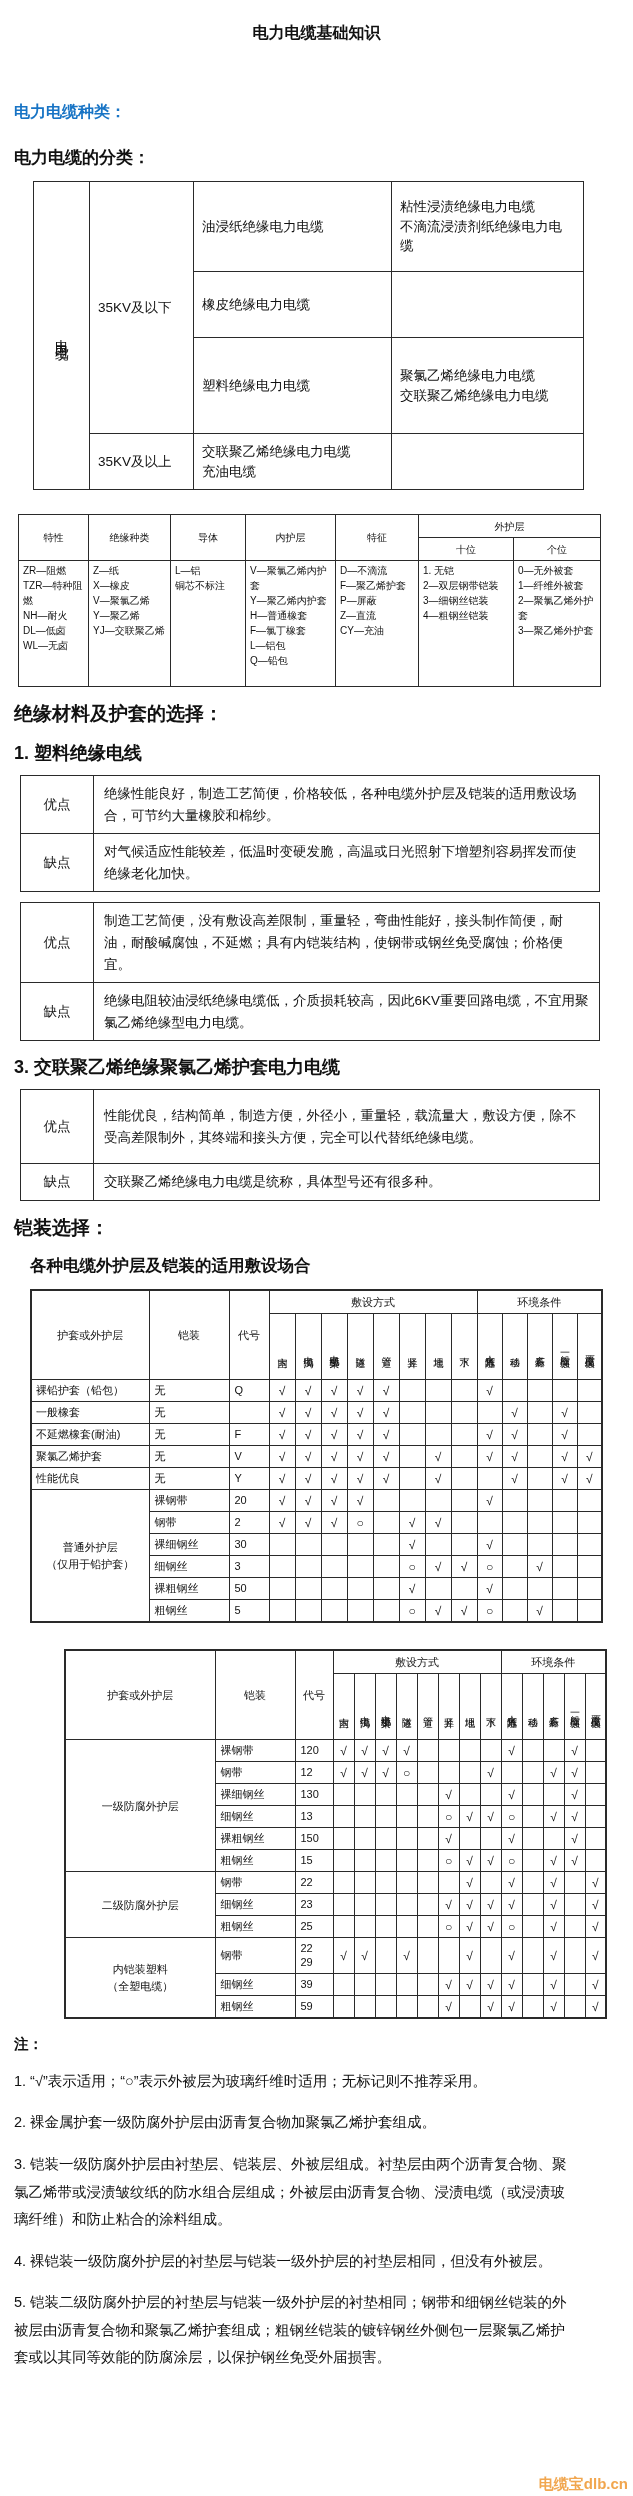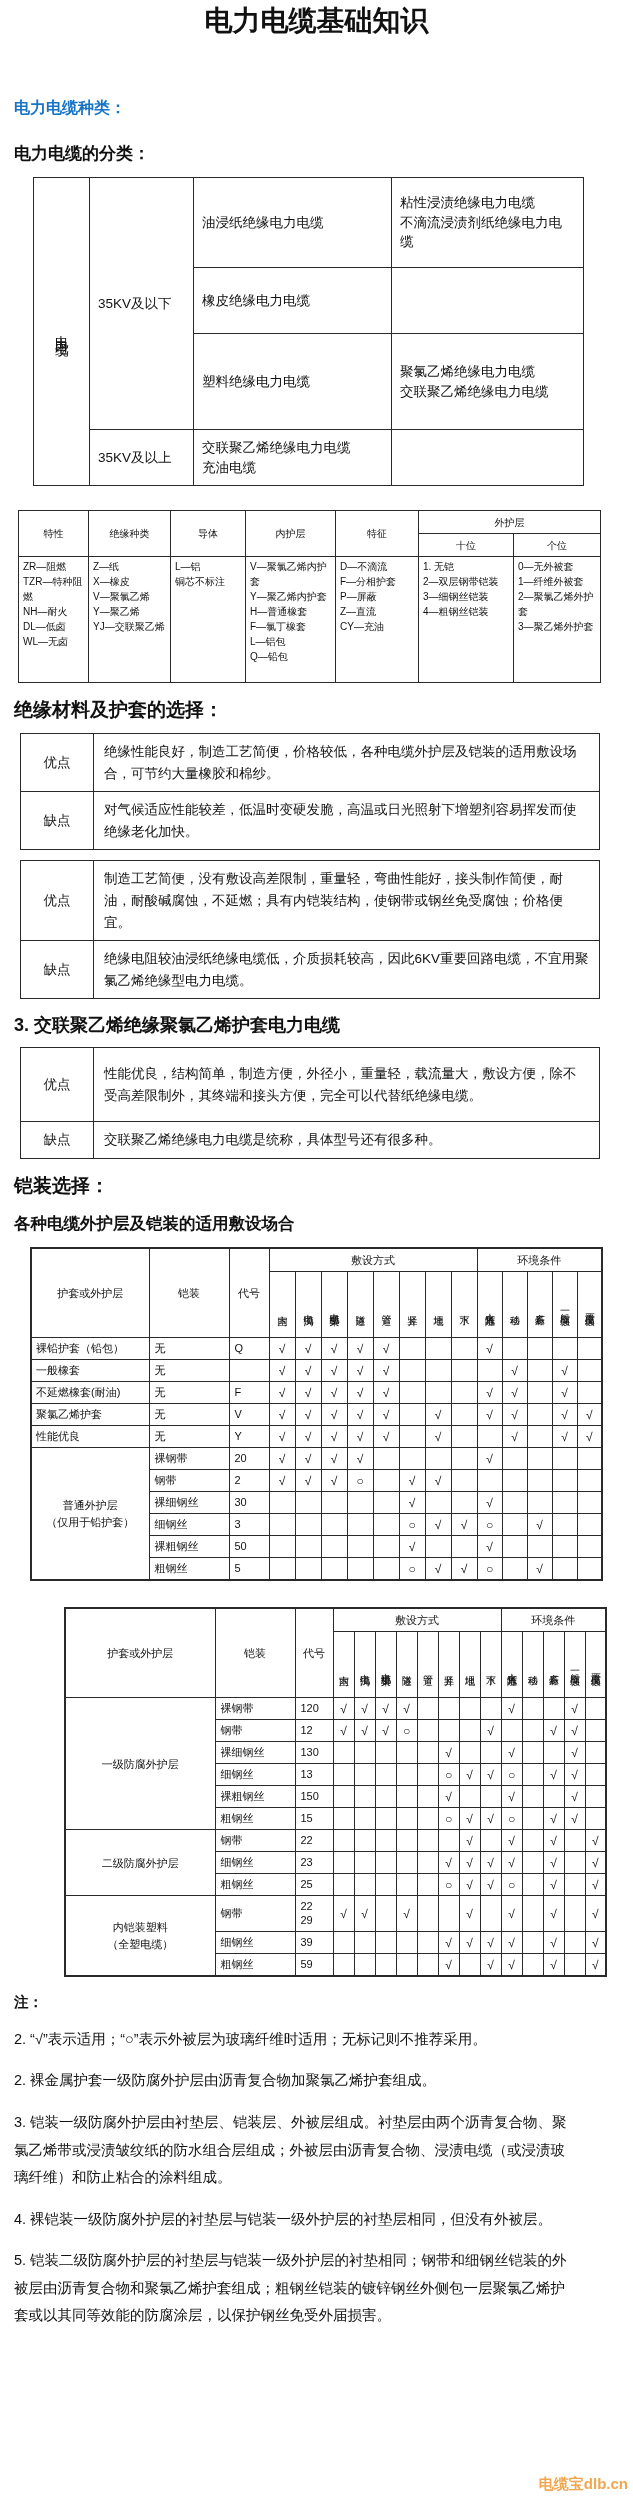--- a/index.html
+++ b/index.html
@@ -1,23 +1,23 @@
 <!DOCTYPE html>
 <html><head>
 <meta charset="utf-8">
 <style>
   html,body{margin:0;padding:0;background:#fff;}
   .page{width:633px;height:2496px;overflow:hidden;position:relative;background:#fff;
         font-family:"Liberation Sans",sans-serif;color:#111;}
-  .title{font-size:28px;font-weight:bold;text-align:center;padding-top:2px;}
+  .title{font-size:16px;font-weight:bold;text-align:center;padding-top:23px;}
   .h-blue{color:#1874c5;font-size:16px;font-weight:bold;margin:58px 0 0 14px;}
   .h-black{font-size:17px;font-weight:bold;margin:23px 0 0 14px;}
   .h-big{font-size:19px;font-weight:bold;margin:14px 0 0 14px;}
   .h-sub{font-size:18px;font-weight:600;margin:14px 0 0 14px;}
-  .h-armor-sub{font-size:16.5px;font-weight:600;margin:14px 0 0 14px;}
+  .h-armor-sub{font-size:16.5px;font-weight:600;margin:14px 0 0 30px;}
   .pre{white-space:pre-line;}
 
   
   .t1{border-collapse:collapse;table-layout:fixed;margin:12px 0 0 33px;font-size:13.5px;}
   .t1 td{border:1.5px solid #2a2a2a;padding:4px 8px;vertical-align:middle;line-height:1.45;}
   .t1 .r1{height:90px}.t1 .r2{height:66px}.t1 .r3{height:96px}.t1 .r4{height:56px}
   .vtext{writing-mode:vertical-rl;text-orientation:upright;letter-spacing:3px;display:inline-block;}
   .t1 .vroot{text-align:center;}
 
   
@@ -132,38 +132,39 @@
 YJ—交联聚乙烯</td>
         <td class="pre">L—铝
 铜芯不标注</td>
         <td class="pre">V—聚氯乙烯内护套
 Y—聚乙烯内护套
 H—普通橡套
 F—氯丁橡套
 L—铝包
 Q—铅包</td>
         <td class="pre">D—不滴流
-F—分相护套
+F—聚乙烯护套
 P—屏蔽
 Z—直流
 CY—充油</td>
         <td class="pre">1. 无铠
 2—双层钢带铠装
 3—细钢丝铠装
 4—粗钢丝铠装</td>
         <td class="pre">0—无外被套
 1—纤维外被套
 2—聚氯乙烯外护套
 3—聚乙烯外护套</td>
       </tr>
     </tbody>
   </table>
 
   <div class="h-big">绝缘材料及护套的选择：</div>
 
+  <div class="h-sub">1. 塑料绝缘电线</div>
   <table class="adv">
     <tbody>
       <tr>
           <td class="lbl">优点</td>
           <td>绝缘性能良好，制造工艺简便，价格较低，各种电缆外护层及铠装的适用敷设场合，可节约大量橡胶和棉纱。</td>
         </tr>
       <tr>
           <td class="lbl">缺点</td>
           <td>对气候适应性能较差，低温时变硬发脆，高温或日光照射下增塑剂容易挥发而使绝缘老化加快。</td>
         </tr>
@@ -694,20 +695,20 @@
             <td class="mark"></td>
             <td class="mark">√</td>
             <td class="mark"></td>
             <td class="mark">√</td>
           </tr>
         </tbody>
       </table>
     </div>
 
   <div class="note-h">注：</div>
-  <div class="note">2. “√”表示适用；“○”表示外被层为玻璃纤维时适用；无标记则不推荐采用。</div>
+  <div class="note">1. “√”表示适用；“○”表示外被层为玻璃纤维时适用；无标记则不推荐采用。</div>
   <div class="note">2.  裸金属护套一级防腐外护层由沥青复合物加聚氯乙烯护套组成。</div>
   <div class="note">3. 铠装一级防腐外护层由衬垫层、铠装层、外被层组成。衬垫层由两个沥青复合物、聚氯乙烯带或浸渍皱纹纸的防水组合层组成；外被层由沥青复合物、浸渍电缆（或浸渍玻璃纤维）和防止粘合的涂料组成。</div>
   <div class="note">4. 裸铠装一级防腐外护层的衬垫层与铠装一级外护层的衬垫层相同，但没有外被层。</div>
   <div class="note">5. 铠装二级防腐外护层的衬垫层与铠装一级外护层的衬垫相同；钢带和细钢丝铠装的外被层由沥青复合物和聚氯乙烯护套组成；粗钢丝铠装的镀锌钢丝外侧包一层聚氯乙烯护套或以其同等效能的防腐涂层，以保护钢丝免受外届损害。</div>
 
   <div class="wm">电缆宝dlb.cn</div>
 </div>
 
 </body></html>

